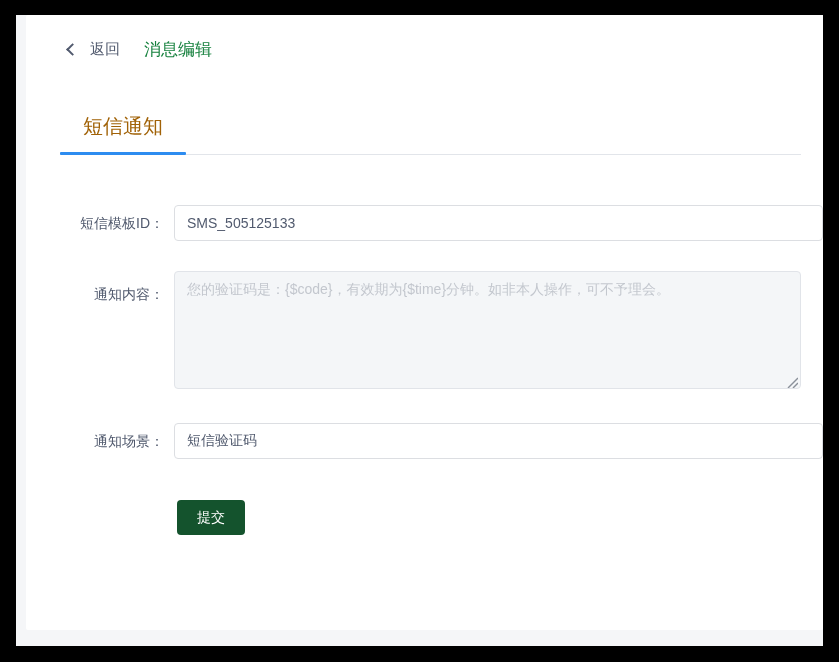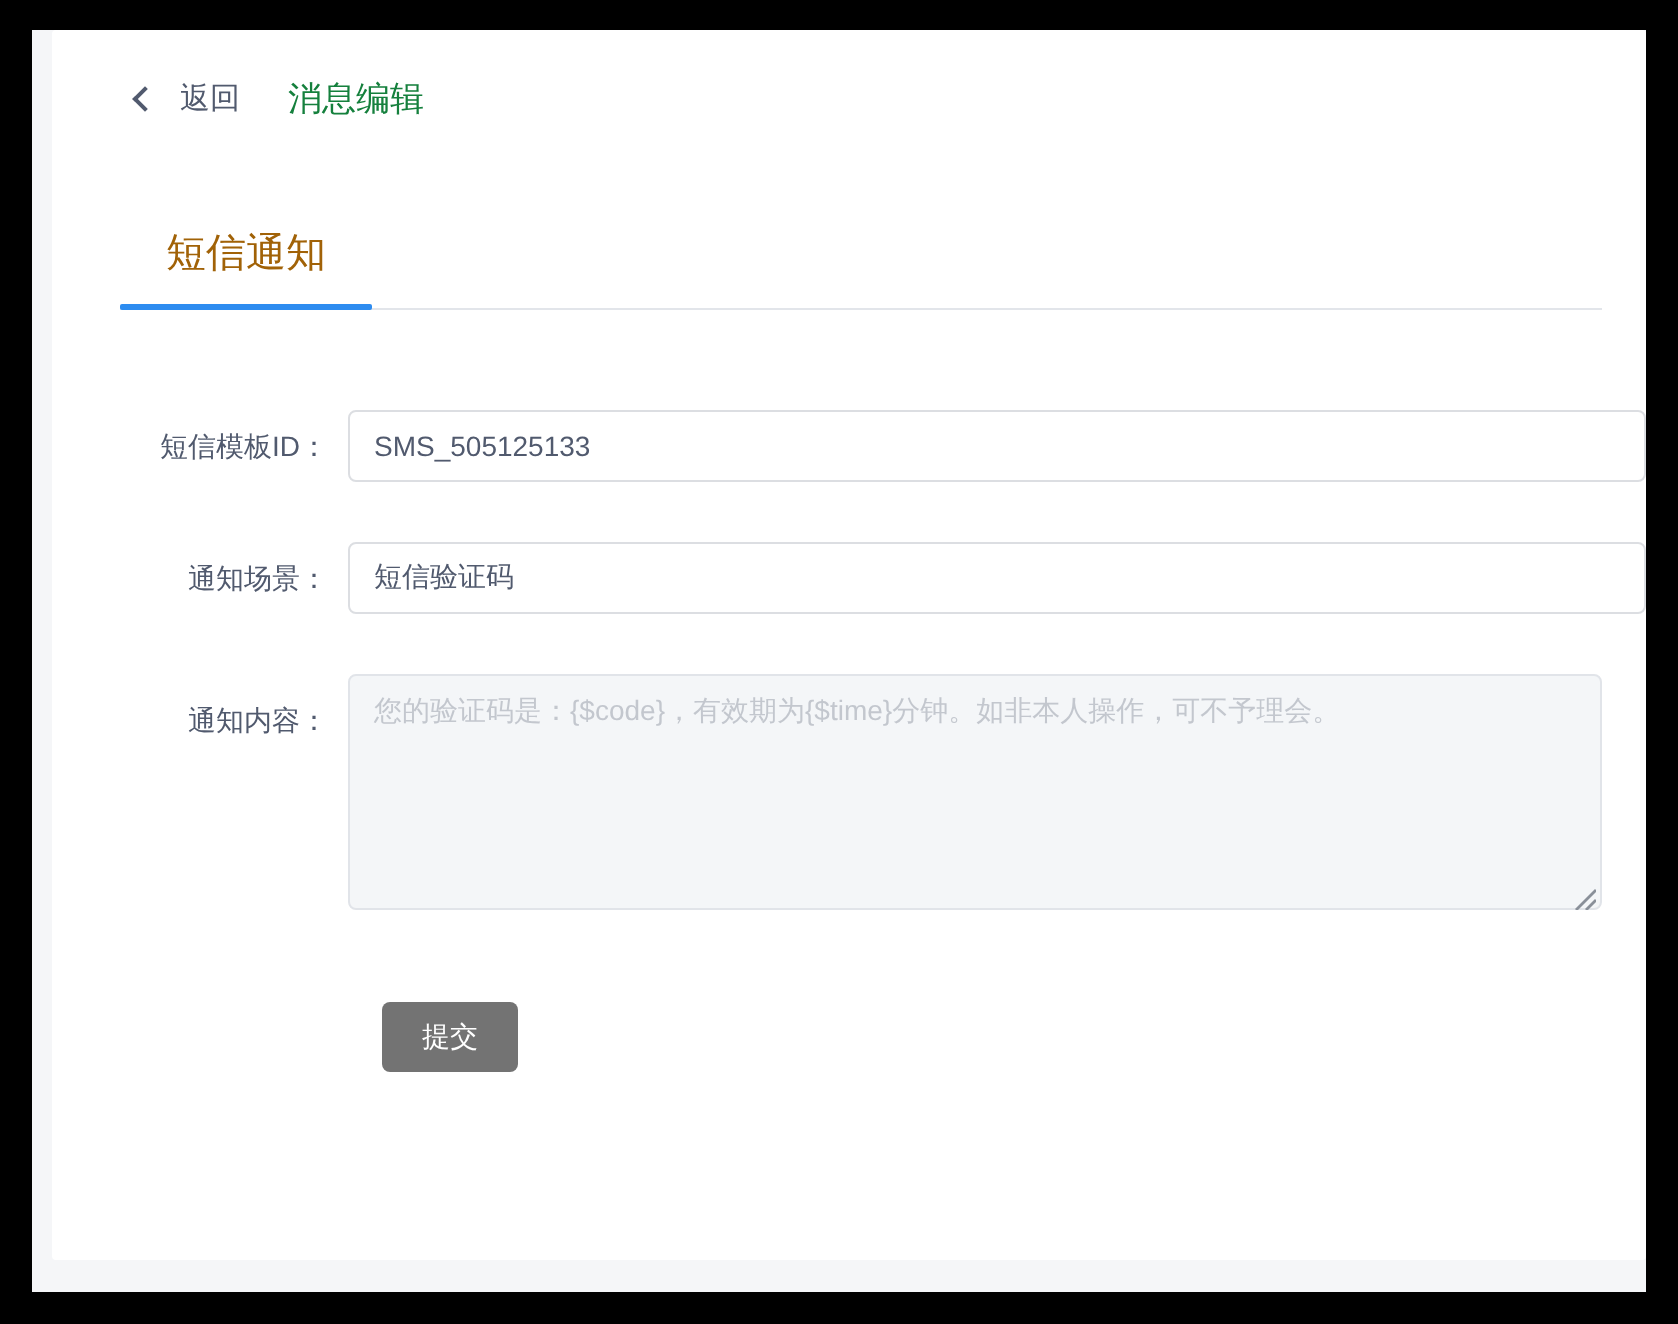--- a/index.html
+++ b/index.html
@@ -152,24 +152,24 @@
     left: 50%; top: 50%;
     width: 9px; height: 9px;
     border-radius: 50%;
     background: #2d8cf0;
     transform: translate(-50%, -50%);
   }
 
   
   .row.submit-row { margin-top: 41px; margin-bottom: 0; }
   .submit-btn {
-    margin-left: 17px;
+    margin-left: 3px;
     width: 68px;
     height: 35px;
-    background: #737373;
+    background: #14532d;
     color: #ffffff;
     border: none;
     border-radius: 4px;
     font-size: 14px;
     cursor: pointer;
     font-family: Liberation Sans, sans-serif;
   }
 </style>
 </head>
 <body>
@@ -188,38 +188,38 @@
 
       <div class="tabs">
         <div class="tab active">短信通知</div>
       </div>
 
       <div class="form">
 
         <div class="row">
           <label>短信模板ID：</label>
           <input class="text-input" type="text" value="SMS_505125133" style="">
-        </div>
-
-        <div class="row">
-          <label>通知场景：</label>
-          <input class="text-input" type="text" value="短信验证码" style="">
         </div>
 
         <div class="row top-label">
           <label>通知内容：</label>
           <div class="textarea-wrap">
             <textarea placeholder="您的验证码是：{$code}，有效期为{$time}分钟。如非本人操作，可不予理会。" style=""></textarea>
             <svg class="resize-handle" viewBox="0 0 11 11">
               <line x1="1" y1="11" x2="11" y2="1" stroke="#8a9099" stroke-width="1.4"></line>
               <line x1="6" y1="11" x2="11" y2="6" stroke="#8a9099" stroke-width="1.4"></line>
             </svg>
           </div>
         </div>
 
+        <div class="row">
+          <label>通知场景：</label>
+          <input class="text-input" type="text" value="短信验证码" style="">
+        </div>
+
 
         <div class="row submit-row">
           <label></label>
           <button class="submit-btn">提交</button>
         </div>
 
       </div>
     </div>
   </div>
 </div>

